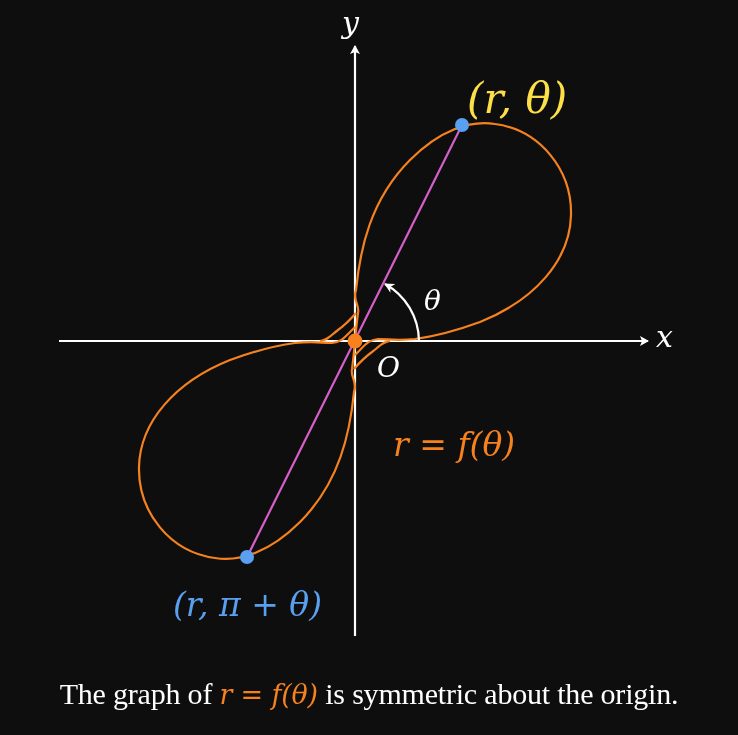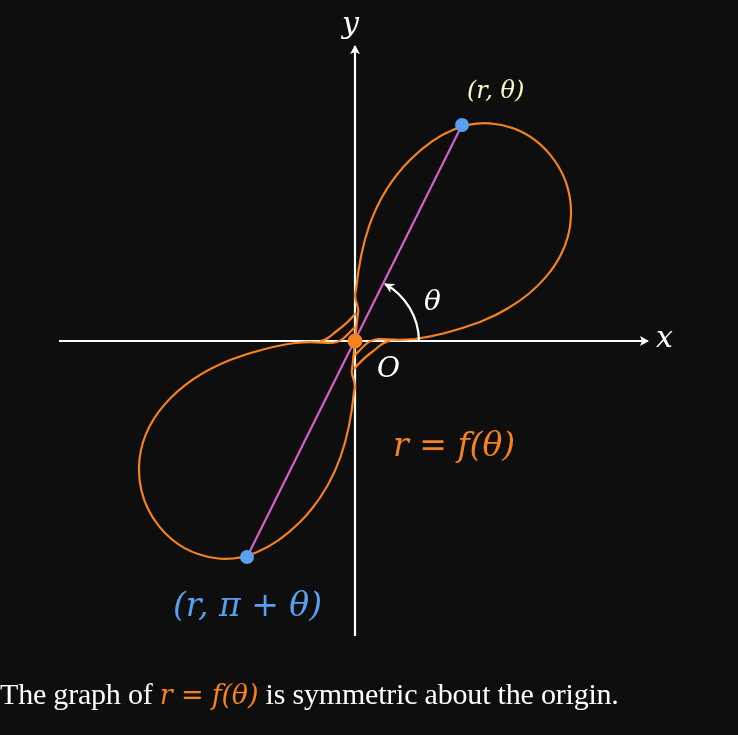--- a/index.html
+++ b/index.html
@@ -27,28 +27,29 @@
     }
     .lbl {
       position: absolute;
       white-space: nowrap;
       line-height: 1;
     }
     #label-y { left: 342px; top: 8px; font-size: 30px; color: #ffffff; }
     #label-x { left: 656px; top: 322px; font-size: 30px; color: #ffffff; }
     #label-o { left: 377px; top: 354px; font-size: 28px; color: #ffffff; }
     #label-theta { left: 424px; top: 287px; font-size: 28px; color: #ffffff; }
-    #label-point1 { left: 467px; top: 78px; font-size: 24px; color: #fef9c3; }
+    #label-point1 { left: 467px; top: 78px; font-size: 42px; color: #fde047; }
     #label-point2 { left: 173px; top: 588px; font-size: 33px; color: #5aa0f0; font-style: italic; }
     #label-eq { left: 393px; top: 428px; font-size: 33px; color: #f5821f; }
     #caption {
       position: absolute;
       left: 0;
       width: 738px;
       top: 677px;
+      text-align: center;
       font-family: "Liberation Serif", "DejaVu Serif", serif;
       font-size: 30px;
       color: #ffffff;
       letter-spacing: -0.2px;
     }
     #caption .accent {
       color: #f5821f;
       font-family: "DejaVu Serif", serif;
       font-style: italic;
       font-size: 27px;

